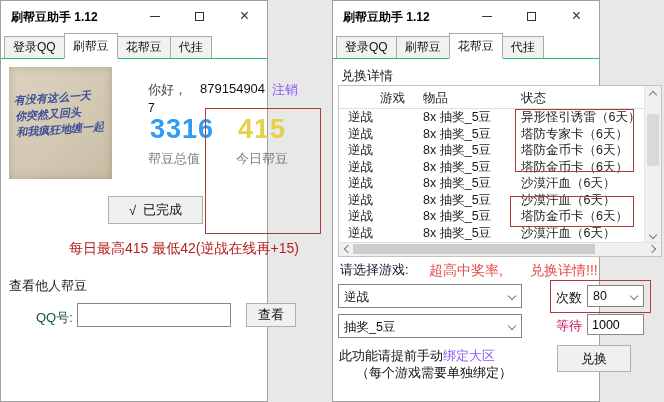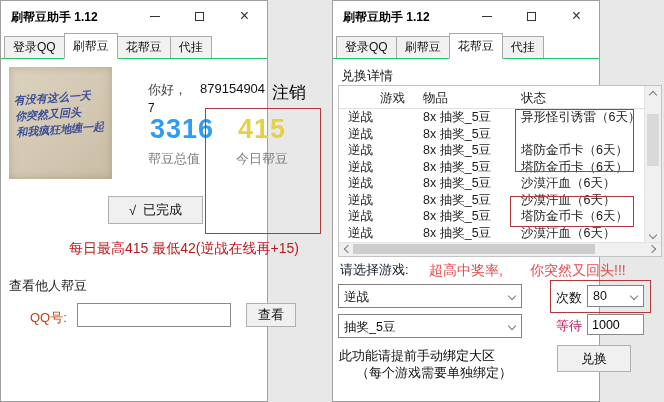--- a/index.html
+++ b/index.html
@@ -35,35 +35,35 @@
   .nowrap{white-space:nowrap;}
 
   
   .avatar{left:8px;top:66px;width:103px;height:112px;overflow:hidden;
     background:linear-gradient(135deg,#dcd2c0 0%,#d3c8b2 55%,#c9bda6 100%);
     box-shadow:inset 0 0 8px rgba(120,100,70,.35);}
   .avatar-text{margin:22px 4px 0 6px;transform:rotate(-4deg);
     font-size:11px;line-height:16px;color:#3d4f96;font-style:italic;font-weight:bold;white-space:nowrap;}
   .hello{left:147px;top:80px;font-size:13px;color:#444;}
   .qq-number{left:199px;top:80px;font-size:13px;color:#111;}
-  .logout{left:271px;top:80px;font-size:17px;color:#000000;cursor:pointer;}
+  .logout{left:271px;top:80px;font-size:13px;color:#8b5cf6;cursor:pointer;}
   .qq-wrap{left:147px;top:100px;font-size:12px;color:#111;}
   .big-num{font-size:27px;font-weight:bold;letter-spacing:1px;}
   .total-value{left:149px;top:113px;color:#2e9cf4;}
   .total-label{left:147px;top:149px;font-size:13px;color:#7d7d7d;}
   .today-box{left:204px;top:107px;width:114px;height:124px;border:1px solid #b03a3a;}
   .today-value{left:204px;top:113px;width:114px;text-align:center;color:#e6d145;}
   .today-label{left:204px;top:149px;width:114px;text-align:center;font-size:13px;color:#7d7d7d;}
   .btn{box-sizing:border-box;background:#f0f0f0;border:1px solid #b0b0b0;
     display:flex;align-items:center;justify-content:center;font-size:13px;color:#111;cursor:pointer;}
   .done-btn{left:107px;top:195px;width:95px;height:28px;}
   .done-btn .check{margin-right:7px;font-size:13px;color:#111;}
   .notice{left:68px;top:239px;font-size:14px;color:#b91c1c;white-space:nowrap;}
   .section-label{left:8px;top:276px;font-size:13px;color:#222;}
-  .qq-label{left:29px;top:308px;font-size:13px;color:#c2410c;}
+  .qq-label{left:35px;top:308px;font-size:13px;color:#14532d;}
   .textbox{box-sizing:border-box;border:1px solid #8a8a8a;background:#fff;font-size:13px;
     font-family:"Liberation Sans","DejaVu Sans",sans-serif;padding:0 4px;}
   .qq-input{left:76px;top:302px;width:154px;height:24px;}
   .view-btn{left:245px;top:302px;width:50px;height:24px;}
 
   
   .details-label{left:8px;top:66px;font-size:13px;color:#222;}
   .grid{left:5px;top:84px;width:324px;height:172px;border:1px solid #c3c3c3;
     box-sizing:border-box;overflow:hidden;background:#fff;}
   .grid-head{position:absolute;left:0;top:0;right:16px;height:22px;border-bottom:1px solid #e0e0e0;}
@@ -100,21 +100,21 @@
   .game-combo{left:5px;top:283px;width:184px;height:24px;}
   .item-combo{left:5px;top:313px;width:184px;height:24px;}
   .times-redbox{left:217px;top:279px;width:99px;height:31px;border:1px solid #b03a3a;}
   .times-label{left:223px;top:288px;font-size:13px;color:#111;}
   .times-combo{left:254px;top:284px;width:57px;height:22px;}
   .times-combo .val{top:3px;}
   .times-combo .dd{top:7px;}
   .wait-label{left:223px;top:316px;font-size:13px;color:#be185d;}
   .wait-input{left:254px;top:313px;width:57px;height:21px;font-size:12.5px;}
   .bind-line1{left:6px;top:346px;font-size:13px;color:#111;white-space:nowrap;}
-  .bind-link{color:#000000;cursor:pointer;}
+  .bind-link{color:#8b5cf6;cursor:pointer;}
   .bind-line2{left:23px;top:363px;font-size:13px;color:#111;white-space:nowrap;}
   .exchange-btn{left:224px;top:344px;width:74px;height:27px;}
 </style>
 </head>
 <body>
 
 <div class="window" id="win-left">
   <div class="titlebar">
     <span class="title">刷帮豆助手 1.12</span>
     <div class="controls">
@@ -203,20 +203,21 @@
     </div>
     <div class="grid-rows">
       <div class="trow">
         <span class="c-game">逆战</span>
         <span class="c-item">8x 抽奖_5豆</span>
         <span class="c-status">异形怪引诱雷（6天）</span>
       </div>
       <div class="trow">
         <span class="c-game">逆战</span>
         <span class="c-item">8x 抽奖_5豆</span>
+        <span class="c-status">塔防专家卡（6天）</span>
       </div>
       <div class="trow">
         <span class="c-game">逆战</span>
         <span class="c-item">8x 抽奖_5豆</span>
         <span class="c-status">塔防金币卡（6天）</span>
       </div>
       <div class="trow">
         <span class="c-game">逆战</span>
         <span class="c-item">8x 抽奖_5豆</span>
         <span class="c-status">塔防金币卡（6天）</span>
@@ -264,21 +265,21 @@
         </div>
       <div class="hthumb"></div>
       <div class="harrow hright">
           <span class="chev right"></span>
         </div>
     </div>
   </div>
 
   <span class="abs select-game-label nowrap">请选择游戏:</span>
   <span class="abs promo promo-left nowrap">超高中奖率,</span>
-  <span class="abs promo promo-right nowrap">你突然又回头!!!</span>
+  <span class="abs promo promo-right nowrap">兑换详情!!!</span>
 
   <div class="abs combo game-combo">
     <span class="val">逆战</span>
     <span class="dd chev down"></span>
   </div>
   <div class="abs combo item-combo">
     <span class="val">抽奖_5豆</span>
     <span class="dd chev down"></span>
   </div>
 

